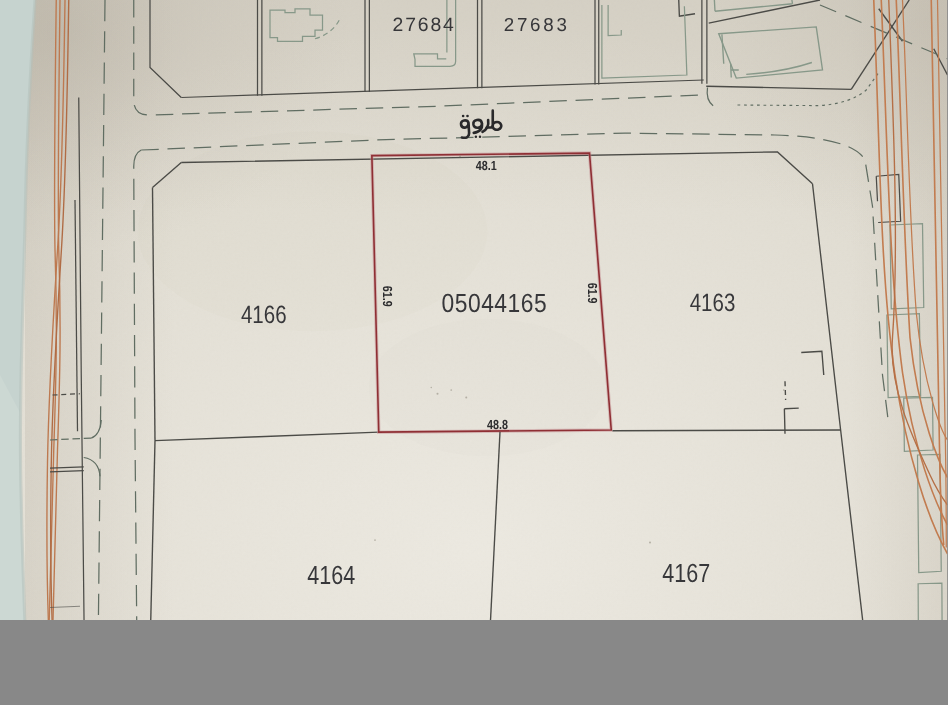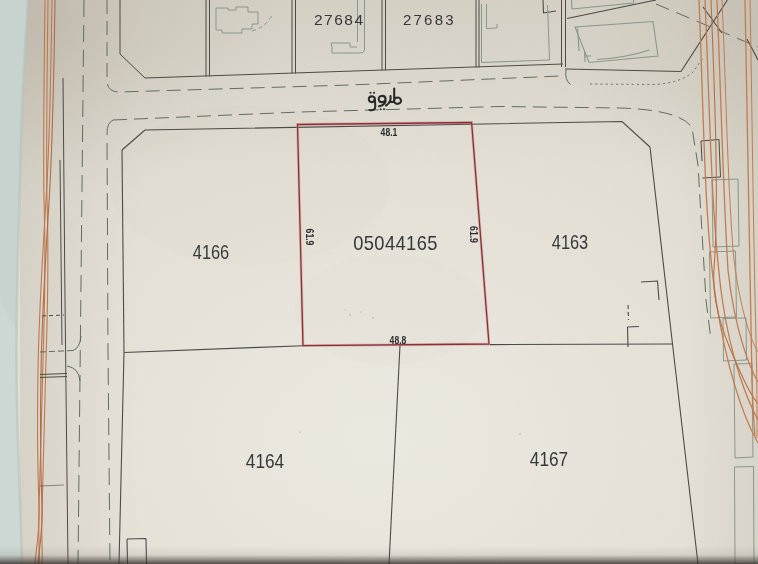--- a/index.html
+++ b/index.html
@@ -1,16 +1,16 @@
 <!DOCTYPE html>
 <html><head>
 <meta charset="utf-8">
 <style>
   html,body{margin:0;padding:0;background:#888;}
-  #page{width:758px;height:564px;position:relative;overflow:hidden;
+  #page{width:758px;height:496px;position:relative;overflow:hidden;
         font-family:"Liberation Sans", sans-serif;}
   #page svg{filter:blur(0.4px);}
 </style>
 </head>
 <body>
 <div id="page">
 <svg width="758" height="564" viewBox="0 0 758 564">
 <defs>
   <radialGradient id="liteC" cx="0.5" cy="0.78" r="0.75">
     <stop offset="0" stop-color="#edeae2" stop-opacity="0.95"></stop>

